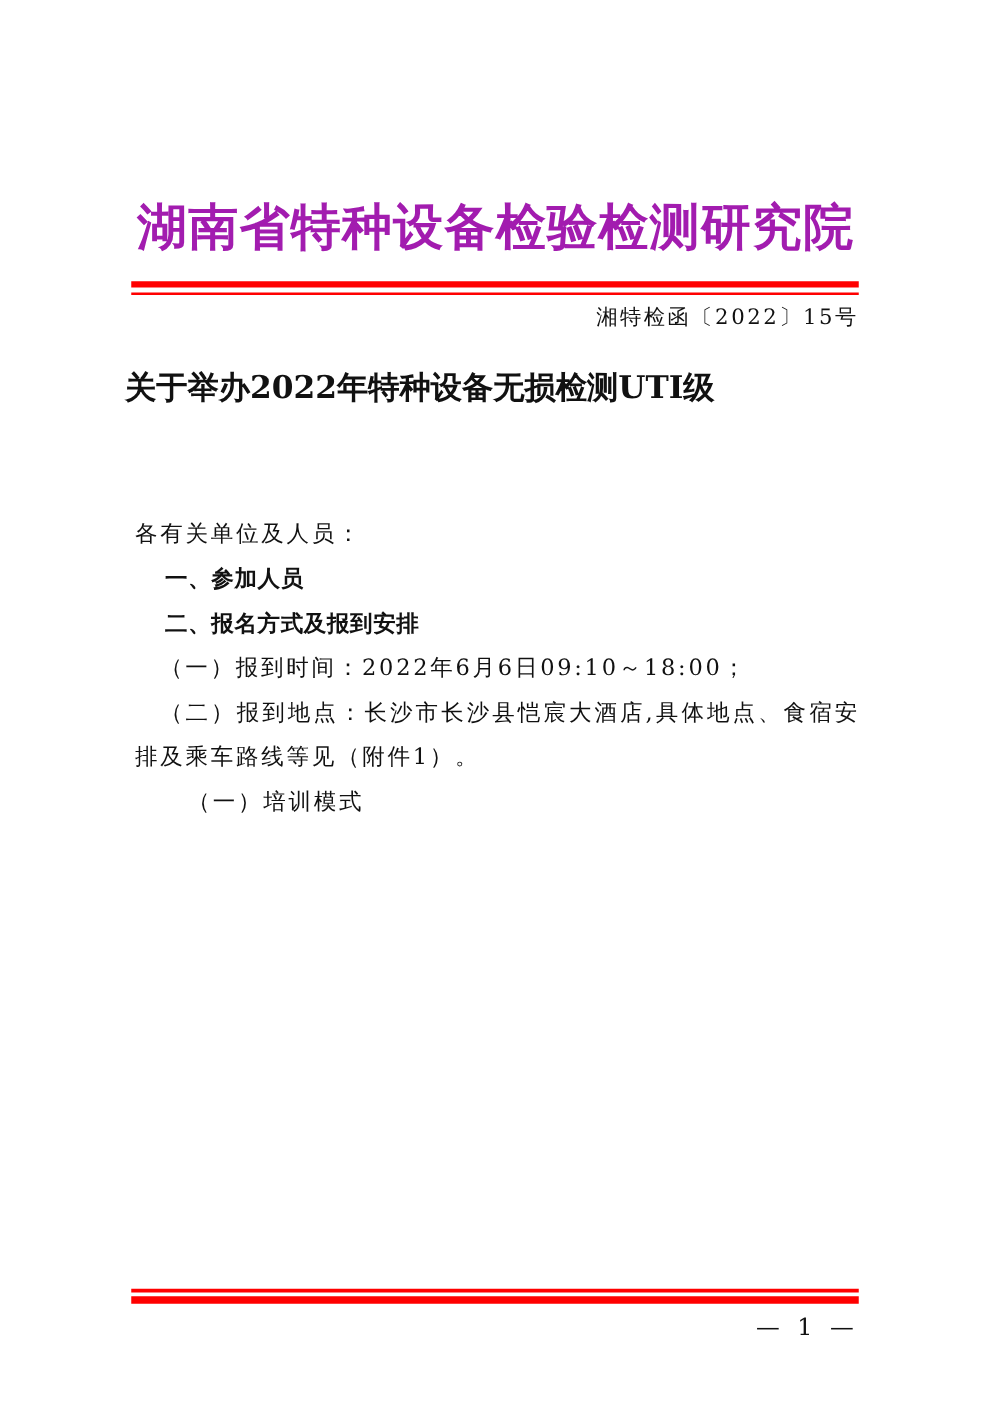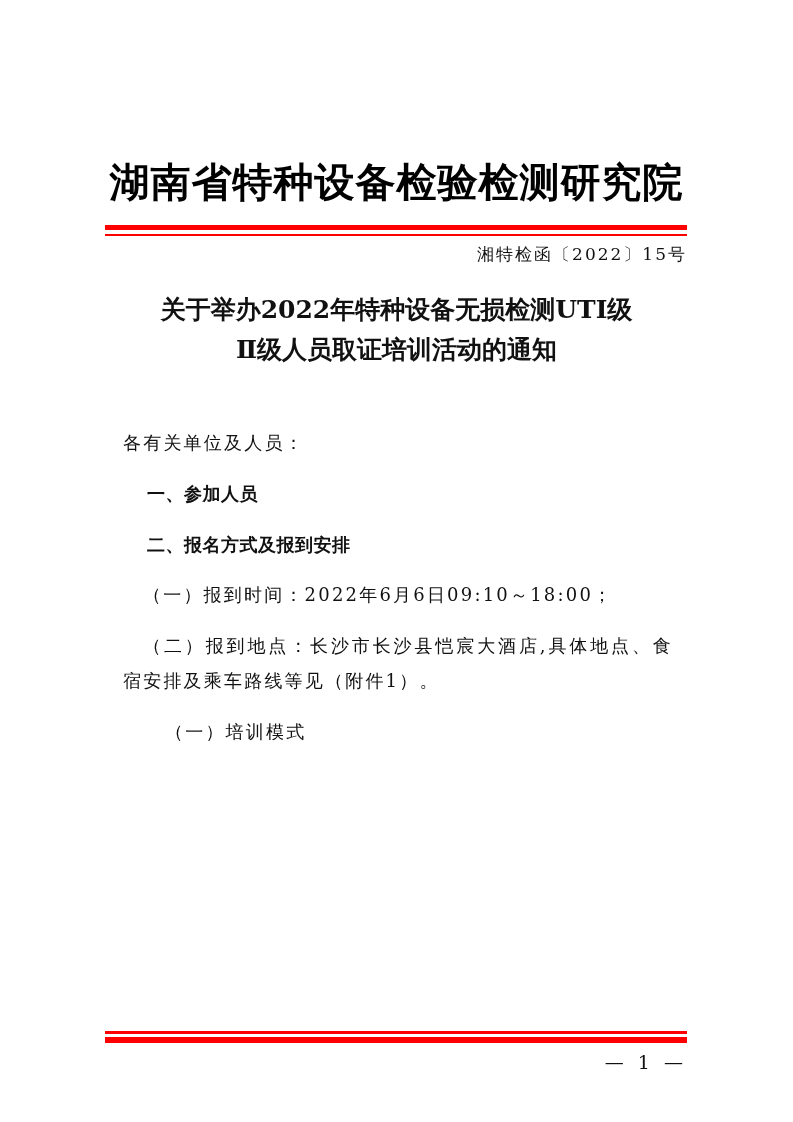--- a/index.html
+++ b/index.html
@@ -19,58 +19,57 @@
 
     .org-title {
       left: 100px;
       width: 593px;
       top: 155px;
       text-align: center;
       font-family: "DejaVu Sans", "Liberation Sans", sans-serif;
       font-weight: bold;
       font-size: 40px;
       line-height: 54px;
-      color: #000000;
+      color: #a21caf;
       letter-spacing: 1px;
       white-space: nowrap;
     }
     .rule {
       left: 105px;
       width: 582px;
       background: #ff0000;
     }
     .doc-number {
       right: 106px;
       top: 241px;
       font-size: 17px;
       line-height: 26px;
       letter-spacing: 2px;
       white-space: nowrap;
     }
     .doc-title {
       left: 100px;
       width: 593px;
       top: 290px;
-      text-align: center;
       font-weight: bold;
       font-size: 25px;
       line-height: 40px;
       white-space: nowrap;
     }
     .body-text {
       left: 107px;
       width: 582px;
       top: 410px;
       font-size: 18px;
       line-height: 34.8px;
       letter-spacing: 2.2px;
       text-align: justify;
     }
     .body-text p {
-      margin: 16px;
+      margin: 1px;
     }
     .body-text .indent { text-indent: 42px; }
     .body-text .indent-sub { text-indent: 20px; }
     .body-text .indent-sub2 { text-indent: 42px; }
     .body-text .heading {
       text-indent: 24px;
       font-family: "DejaVu Sans", "Liberation Sans", sans-serif;
       font-weight: bold;
       letter-spacing: 0.5px;
       font-size: 18px;
@@ -89,21 +88,20 @@
 
 <div class="abs org-title">湖南省特种设备检验检测研究院</div>
 
 <div class="abs rule" style="top:225px;height:5px;"></div>
 <div class="abs rule" style="top:234px;height:2px;"></div>
 
 <div class="abs doc-number">湘特检函〔2022〕15号</div>
 
 <div class="abs doc-title">
   <div>关于举办2022年特种设备无损检测UTⅠ级</div>
-  <div>Ⅱ级人员取证培训活动的通知</div>
 </div>
 
 <div class="abs body-text">
   <p>各有关单位及人员：</p>
 
   <p class="heading">一、参加人员</p>
 
   <p class="heading">二、报名方式及报到安排</p>
   <p class="indent-sub">（一）报到时间：2022年6月6日09:10～18:00；</p>
   <p class="indent-sub">（二）报到地点：长沙市长沙县恺宸大酒店,具体地点、食宿安排及乘车路线等见（附件1）。</p>

